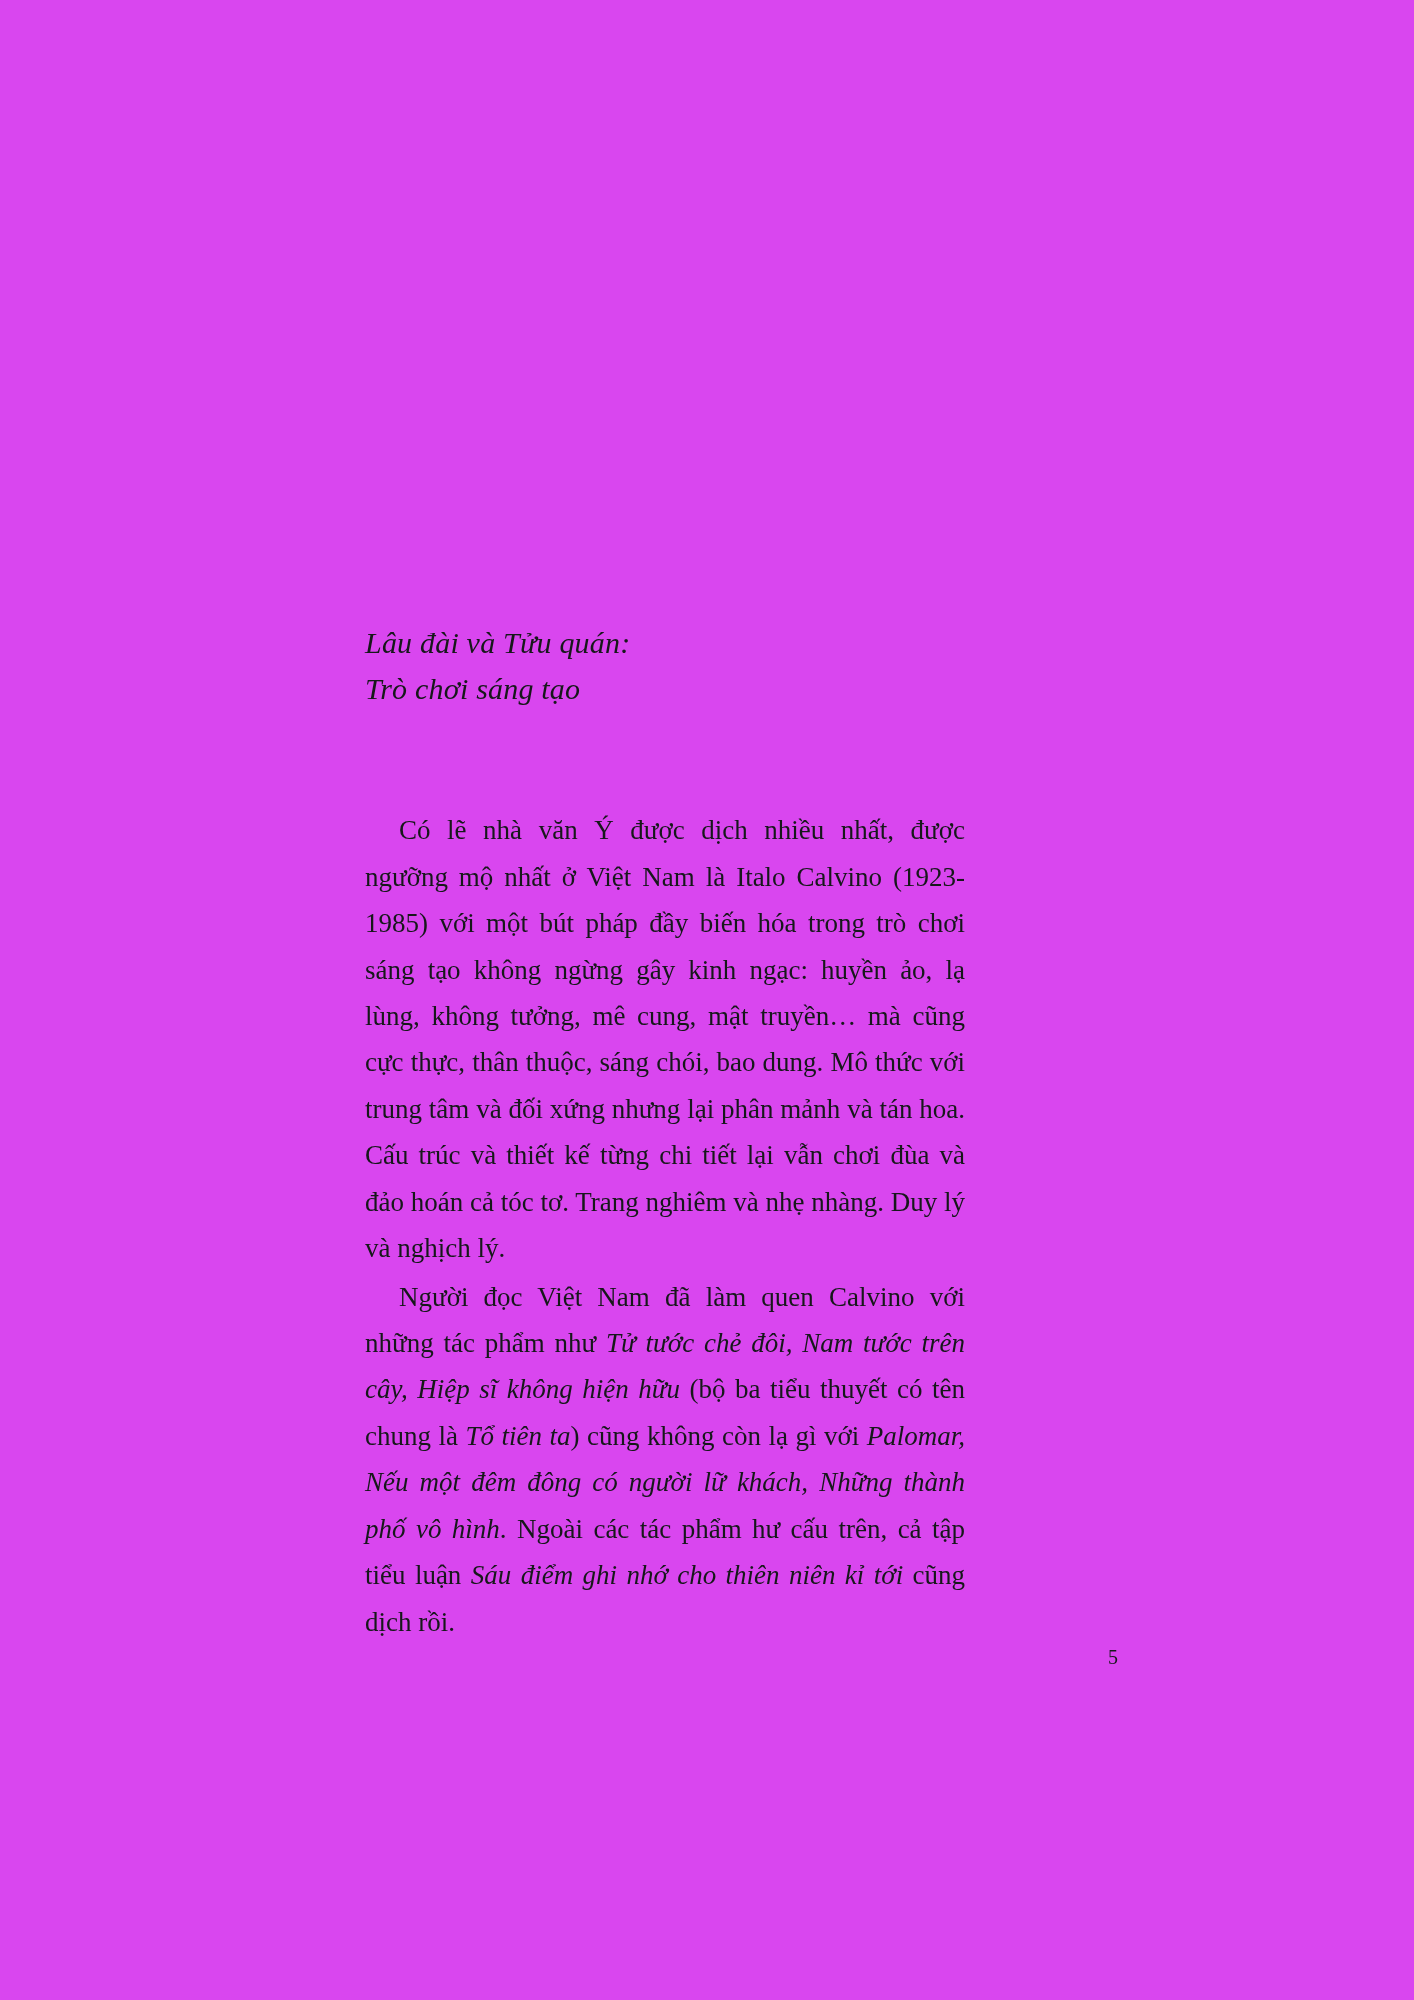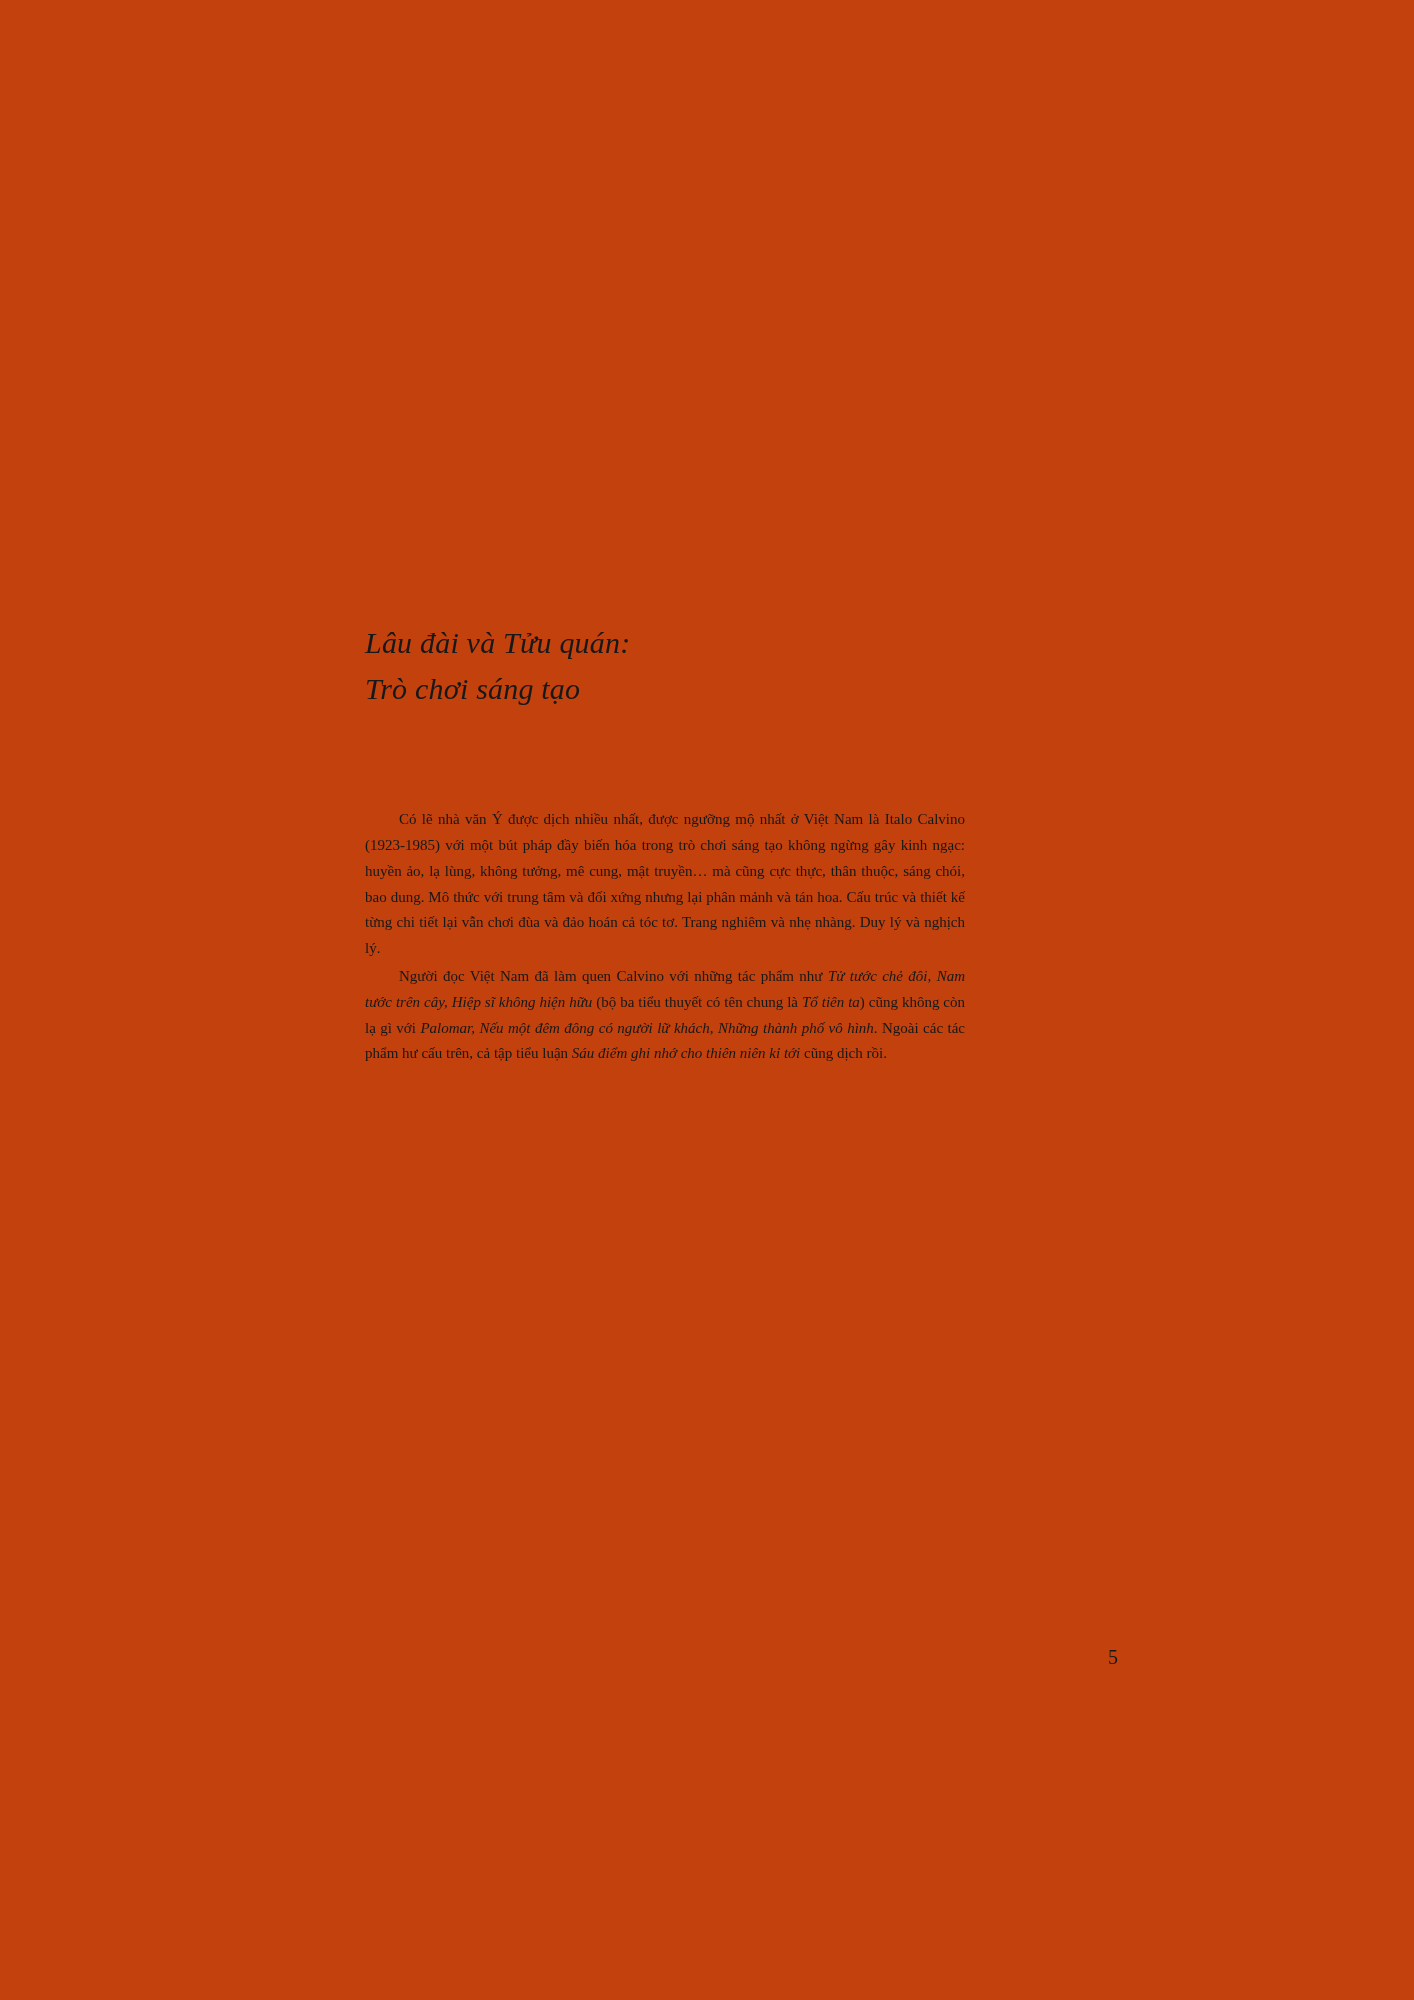--- a/index.html
+++ b/index.html
@@ -10,41 +10,41 @@
   body {
     width: 1414px;
     height: 2000px;
     position: relative;
     font-family: "Liberation Serif", serif;
     color: #1a1a1a;
   }
   .page {
     position: absolute;
     inset: 0;
-    background: #c2410c;
+    background: #d946ef;
   }
   .content {
     position: absolute;
     left: 365px;
     top: 620px;
     width: 600px;
   }
   .title-block {
     margin-bottom: 96px;
   }
   .title-line {
     font-style: italic;
     font-size: 30px;
     line-height: 1.52;
     letter-spacing: 0.2px;
     color: #16181a;
     white-space: nowrap;
   }
   .body-para {
-    font-size: 15px;
+    font-size: 27px;
     line-height: 1.72;
     text-align: justify;
     text-justify: inter-word;
     margin: 0 0 0 0;
     color: #16181a;
     hyphens: none;
   }
   .body-para + .body-para {
     margin-top: 2px;
   }

